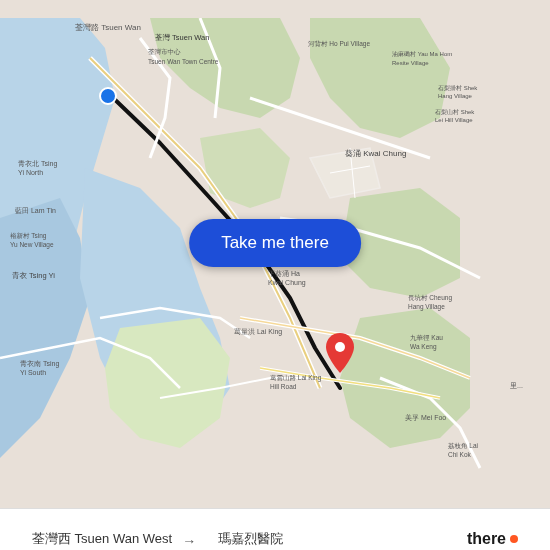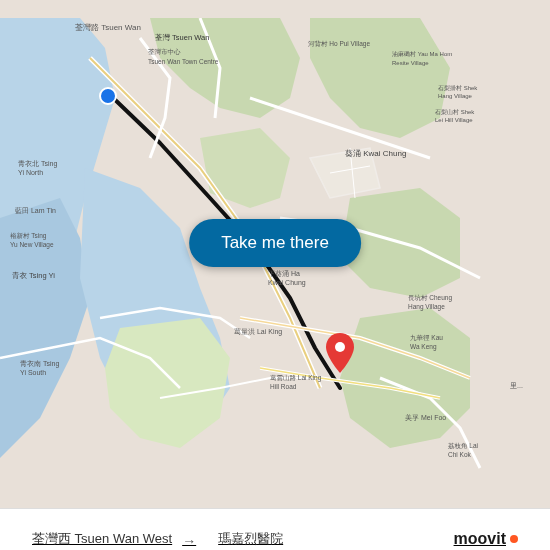--- a/index.html
+++ b/index.html
@@ -25,21 +25,21 @@
       width: 100%;
       height: 100%;
     }
 
     
     #take-me-there-btn {
       position: absolute;
       left: 50%;
       top: 46%;
       transform: translate(-50%, -50%);
-      background: #0369a1;
+      background: #1d4ed8;
       color: white;
       border: none;
       border-radius: 24px;
       padding: 14px 32px;
       font-size: 17px;
       font-weight: 500;
       cursor: pointer;
       white-space: nowrap;
       box-shadow: 0 2px 8px rgba(0,0,0,0.3);
       z-index: 10;
@@ -100,21 +100,20 @@
       background: #ff5722;
       border-radius: 50%;
       display: inline-block;
     }
 
     #footer-nav {
       display: flex;
       justify-content: space-between;
       padding: 0 16px;
       flex: 1;
-      text-decoration: underline;
     }
 
   </style>
 </head>
 <body>
 
 <div id="map-container">
   <svg id="map-svg" viewBox="0 0 550 490" xmlns="http://www.w3.org/2000/svg">
 
     <rect width="550" height="490" fill="#e8e0d8"></rect>
@@ -206,17 +205,17 @@
 </div>
 
 <div id="footer">
   <div id="footer-nav">
     <div id="footer-left">
       <span id="footer-origin">荃灣西 Tsuen Wan West</span>
       <span id="footer-arrow">→</span>
       <span id="footer-dest">瑪嘉烈醫院</span>
     </div>
     <div id="moovit-logo">
-      <span id="moovit-text">moovit</span>
+      <span id="moovit-text">there</span>
       <span id="moovit-dot"></span>
     </div>
   </div>
 </div>
 
 </body></html>

